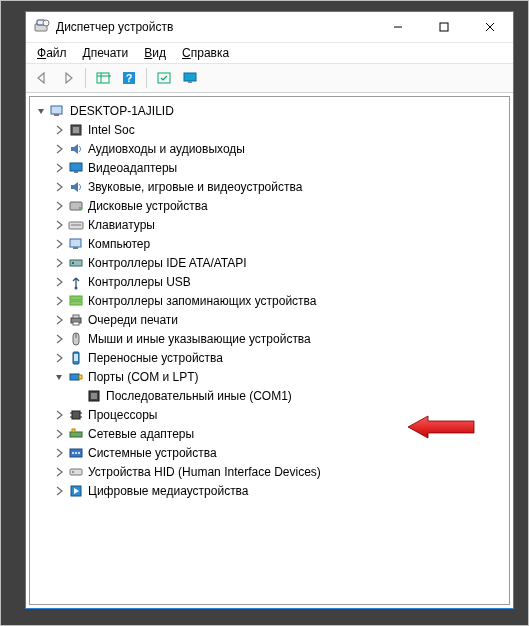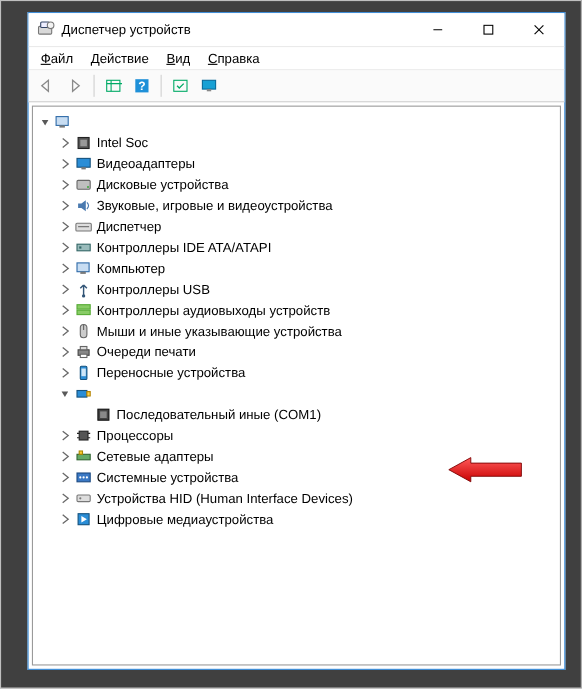--- a/index.html
+++ b/index.html
@@ -60,21 +60,21 @@
     <div class="winbtn close">
       <svg width="10" height="10" viewBox="0 0 10 10">
             <line x1="1" y1="1" x2="9" y2="9" stroke="#000" stroke-width="1"></line>
             <line x1="9" y1="1" x2="1" y2="9" stroke="#000" stroke-width="1"></line>
           </svg>
     </div>
   </div>
 
   <div class="menubar">
     <div class="menuitem"><u>Ф</u><span>айл</span></div>
-    <div class="menuitem"><u>Д</u><span>ействие</span></div>
+    <div class="menuitem"><u>Д</u><span>печати</span></div>
     <div class="menuitem"><u>В</u><span>ид</span></div>
     <div class="menuitem"><u>С</u><span>правка</span></div>
   </div>
 
   <div class="toolbar">
     <div class="tb-btn">
       <svg width="16" height="14" viewBox="0 0 16 14">
             <path d="M10 2 L4 7 L10 12 Z" fill="none" stroke="#8a8a8a" stroke-width="1.2"></path>
           </svg>
     </div>
@@ -120,20 +120,21 @@
             <svg width="10" height="10" viewBox="0 0 10 10">
                   <path d="M2 3 L8 3 L5 8 Z" fill="#595959"></path>
                 </svg>
           </span>
           <span class="ico">
             <svg width="16" height="16" viewBox="0 0 16 16">
                   <rect x="1" y="3" width="11" height="8" fill="#c8ddf2" stroke="#2e6aa8"></rect>
                   <rect x="4" y="11" width="5" height="2" fill="#7a7a7a"></rect>
                 </svg>
           </span>
+          <span class="lbl">DESKTOP-1AJILID</span>
         </div>
         <ul id="children1">
               <li>
                 <div class="node">
     <span class="exp">
                     <svg width="10" height="10" viewBox="0 0 10 10">
                       <path d="M3 1 L8 5 L3 9" fill="none" stroke="#6a6a6a" stroke-width="1.2"></path>
                     </svg>
                   </span>
     <span class="ico">
@@ -147,73 +148,105 @@
               </li>
               <li>
                 <div class="node">
     <span class="exp">
                     <svg width="10" height="10" viewBox="0 0 10 10">
                       <path d="M3 1 L8 5 L3 9" fill="none" stroke="#6a6a6a" stroke-width="1.2"></path>
                     </svg>
                   </span>
     <span class="ico">
                     <svg width="16" height="16" viewBox="0 0 16 16">
+                      <path d="M3 6h3l4-3v10l-4-3H3z" fill="#4a7ab0"></path>
+                      <path d="M11 5c2 2 2 4 0 6" fill="none" stroke="#4a7ab0"></path>
+                    </svg>
+                  </span>
+    <span class="lbl">Аудиовходы и аудиовыходы</span>
+  </div>
+              </li>
+              <li>
+                <div class="node">
+    <span class="exp">
+                    <svg width="10" height="10" viewBox="0 0 10 10">
+                      <path d="M3 1 L8 5 L3 9" fill="none" stroke="#6a6a6a" stroke-width="1.2"></path>
+                    </svg>
+                  </span>
+    <span class="ico">
+                    <svg width="16" height="16" viewBox="0 0 16 16">
                       <rect x="2" y="3" width="12" height="8" fill="#2a8dd6" stroke="#15527e"></rect>
                       <rect x="6" y="11" width="4" height="2" fill="#777"></rect>
                     </svg>
                   </span>
     <span class="lbl">Видеоадаптеры</span>
   </div>
               </li>
               <li>
                 <div class="node">
     <span class="exp">
                     <svg width="10" height="10" viewBox="0 0 10 10">
                       <path d="M3 1 L8 5 L3 9" fill="none" stroke="#6a6a6a" stroke-width="1.2"></path>
                     </svg>
                   </span>
     <span class="ico">
                     <svg width="16" height="16" viewBox="0 0 16 16">
+                      <path d="M3 6h3l4-3v10l-4-3H3z" fill="#4a7ab0"></path>
+                      <path d="M11 5c2 2 2 4 0 6" fill="none" stroke="#4a7ab0"></path>
+                    </svg>
+                  </span>
+    <span class="lbl">Звуковые, игровые и видеоустройства</span>
+  </div>
+              </li>
+              <li>
+                <div class="node">
+    <span class="exp">
+                    <svg width="10" height="10" viewBox="0 0 10 10">
+                      <path d="M3 1 L8 5 L3 9" fill="none" stroke="#6a6a6a" stroke-width="1.2"></path>
+                    </svg>
+                  </span>
+    <span class="ico">
+                    <svg width="16" height="16" viewBox="0 0 16 16">
                       <rect x="2" y="4" width="12" height="8" rx="1" fill="#bfbfbf" stroke="#666"></rect>
                       <circle cx="12" cy="10" r="1" fill="#4a4"></circle>
                     </svg>
                   </span>
     <span class="lbl">Дисковые устройства</span>
   </div>
               </li>
               <li>
                 <div class="node">
     <span class="exp">
                     <svg width="10" height="10" viewBox="0 0 10 10">
                       <path d="M3 1 L8 5 L3 9" fill="none" stroke="#6a6a6a" stroke-width="1.2"></path>
                     </svg>
                   </span>
     <span class="ico">
                     <svg width="16" height="16" viewBox="0 0 16 16">
-                      <path d="M3 6h3l4-3v10l-4-3H3z" fill="#4a7ab0"></path>
-                      <path d="M11 5c2 2 2 4 0 6" fill="none" stroke="#4a7ab0"></path>
-                    </svg>
-                  </span>
-    <span class="lbl">Звуковые, игровые и видеоустройства</span>
-  </div>
-              </li>
-              <li>
-                <div class="node">
-    <span class="exp">
-                    <svg width="10" height="10" viewBox="0 0 10 10">
-                      <path d="M3 1 L8 5 L3 9" fill="none" stroke="#6a6a6a" stroke-width="1.2"></path>
-                    </svg>
-                  </span>
-    <span class="ico">
-                    <svg width="16" height="16" viewBox="0 0 16 16">
                       <rect x="1" y="5" width="14" height="7" rx="1" fill="#ddd" stroke="#777"></rect>
                       <line x1="3" y1="8" x2="13" y2="8" stroke="#777"></line>
                     </svg>
                   </span>
-    <span class="lbl">Диспетчер</span>
+    <span class="lbl">Клавиатуры</span>
+  </div>
+              </li>
+              <li>
+                <div class="node">
+    <span class="exp">
+                    <svg width="10" height="10" viewBox="0 0 10 10">
+                      <path d="M3 1 L8 5 L3 9" fill="none" stroke="#6a6a6a" stroke-width="1.2"></path>
+                    </svg>
+                  </span>
+    <span class="ico">
+                    <svg width="16" height="16" viewBox="0 0 16 16">
+                      <rect x="2" y="3" width="11" height="8" fill="#c8ddf2" stroke="#2e6aa8"></rect>
+                      <rect x="5" y="11" width="5" height="2" fill="#7a7a7a"></rect>
+                    </svg>
+                  </span>
+    <span class="lbl">Компьютер</span>
   </div>
               </li>
               <li>
                 <div class="node">
     <span class="exp">
                     <svg width="10" height="10" viewBox="0 0 10 10">
                       <path d="M3 1 L8 5 L3 9" fill="none" stroke="#6a6a6a" stroke-width="1.2"></path>
                     </svg>
                   </span>
     <span class="ico">
@@ -227,73 +260,41 @@
               </li>
               <li>
                 <div class="node">
     <span class="exp">
                     <svg width="10" height="10" viewBox="0 0 10 10">
                       <path d="M3 1 L8 5 L3 9" fill="none" stroke="#6a6a6a" stroke-width="1.2"></path>
                     </svg>
                   </span>
     <span class="ico">
                     <svg width="16" height="16" viewBox="0 0 16 16">
-                      <rect x="2" y="3" width="11" height="8" fill="#c8ddf2" stroke="#2e6aa8"></rect>
-                      <rect x="5" y="11" width="5" height="2" fill="#7a7a7a"></rect>
-                    </svg>
-                  </span>
-    <span class="lbl">Компьютер</span>
-  </div>
-              </li>
-              <li>
-                <div class="node">
-    <span class="exp">
-                    <svg width="10" height="10" viewBox="0 0 10 10">
-                      <path d="M3 1 L8 5 L3 9" fill="none" stroke="#6a6a6a" stroke-width="1.2"></path>
-                    </svg>
-                  </span>
-    <span class="ico">
-                    <svg width="16" height="16" viewBox="0 0 16 16">
                       <path d="M8 14V4M8 4l-3 3M8 4l3 3" stroke="#357" fill="none" stroke-width="1.3"></path>
                       <circle cx="8" cy="14" r="1.5" fill="#357"></circle>
                     </svg>
                   </span>
     <span class="lbl">Контроллеры USB</span>
   </div>
               </li>
               <li>
                 <div class="node">
     <span class="exp">
                     <svg width="10" height="10" viewBox="0 0 10 10">
                       <path d="M3 1 L8 5 L3 9" fill="none" stroke="#6a6a6a" stroke-width="1.2"></path>
                     </svg>
                   </span>
     <span class="ico">
                     <svg width="16" height="16" viewBox="0 0 16 16">
                       <rect x="2" y="3" width="12" height="4" fill="#8c6" stroke="#5a3"></rect>
                       <rect x="2" y="8" width="12" height="4" fill="#8c6" stroke="#5a3"></rect>
                     </svg>
                   </span>
-    <span class="lbl">Контроллеры аудиовыходы устройств</span>
-  </div>
-              </li>
-              <li>
-                <div class="node">
-    <span class="exp">
-                    <svg width="10" height="10" viewBox="0 0 10 10">
-                      <path d="M3 1 L8 5 L3 9" fill="none" stroke="#6a6a6a" stroke-width="1.2"></path>
-                    </svg>
-                  </span>
-    <span class="ico">
-                    <svg width="16" height="16" viewBox="0 0 16 16">
-                      <rect x="5" y="2" width="6" height="12" rx="3" fill="#ccc" stroke="#666"></rect>
-                      <line x1="8" y1="2" x2="8" y2="7" stroke="#666"></line>
-                    </svg>
-                  </span>
-    <span class="lbl">Мыши и иные указывающие устройства</span>
+    <span class="lbl">Контроллеры запоминающих устройства</span>
   </div>
               </li>
               <li>
                 <div class="node">
     <span class="exp">
                     <svg width="10" height="10" viewBox="0 0 10 10">
                       <path d="M3 1 L8 5 L3 9" fill="none" stroke="#6a6a6a" stroke-width="1.2"></path>
                     </svg>
                   </span>
     <span class="ico">
@@ -308,40 +309,57 @@
               </li>
               <li>
                 <div class="node">
     <span class="exp">
                     <svg width="10" height="10" viewBox="0 0 10 10">
                       <path d="M3 1 L8 5 L3 9" fill="none" stroke="#6a6a6a" stroke-width="1.2"></path>
                     </svg>
                   </span>
     <span class="ico">
                     <svg width="16" height="16" viewBox="0 0 16 16">
+                      <rect x="5" y="2" width="6" height="12" rx="3" fill="#ccc" stroke="#666"></rect>
+                      <line x1="8" y1="2" x2="8" y2="7" stroke="#666"></line>
+                    </svg>
+                  </span>
+    <span class="lbl">Мыши и иные указывающие устройства</span>
+  </div>
+              </li>
+              <li>
+                <div class="node">
+    <span class="exp">
+                    <svg width="10" height="10" viewBox="0 0 10 10">
+                      <path d="M3 1 L8 5 L3 9" fill="none" stroke="#6a6a6a" stroke-width="1.2"></path>
+                    </svg>
+                  </span>
+    <span class="ico">
+                    <svg width="16" height="16" viewBox="0 0 16 16">
                       <rect x="5" y="2" width="6" height="12" rx="1" fill="#2a8dd6" stroke="#15527e"></rect>
                       <rect x="6" y="4" width="4" height="7" fill="#cfe6f7"></rect>
                     </svg>
                   </span>
     <span class="lbl">Переносные устройства</span>
   </div>
               </li>
               <li>
                 <div class="node">
   <span class="exp">
                     <svg width="10" height="10" viewBox="0 0 10 10">
                       <path d="M2 3 L8 3 L5 8 Z" fill="#595959"></path>
                     </svg>
                   </span>
   <span class="ico">
                     <svg width="16" height="16" viewBox="0 0 16 16">
                       <rect x="2" y="5" width="9" height="6" fill="#2a8dd6" stroke="#15527e"></rect>
                       <path d="M11 6h3v4h-3z" fill="#ffd24a" stroke="#b38200"></path>
                     </svg>
                   </span>
+  <span class="lbl">Порты (COM и LPT)</span>
 </div>
                 <ul>
                   <li>
                     <div class="node">
     <span class="exp"></span>
     <span class="ico">
                         <svg width="16" height="16" viewBox="0 0 16 16">
                           <rect x="3" y="3" width="10" height="10" fill="#444" stroke="#111"></rect>
                           <rect x="5" y="5" width="6" height="6" fill="#888"></rect>
                         </svg>

